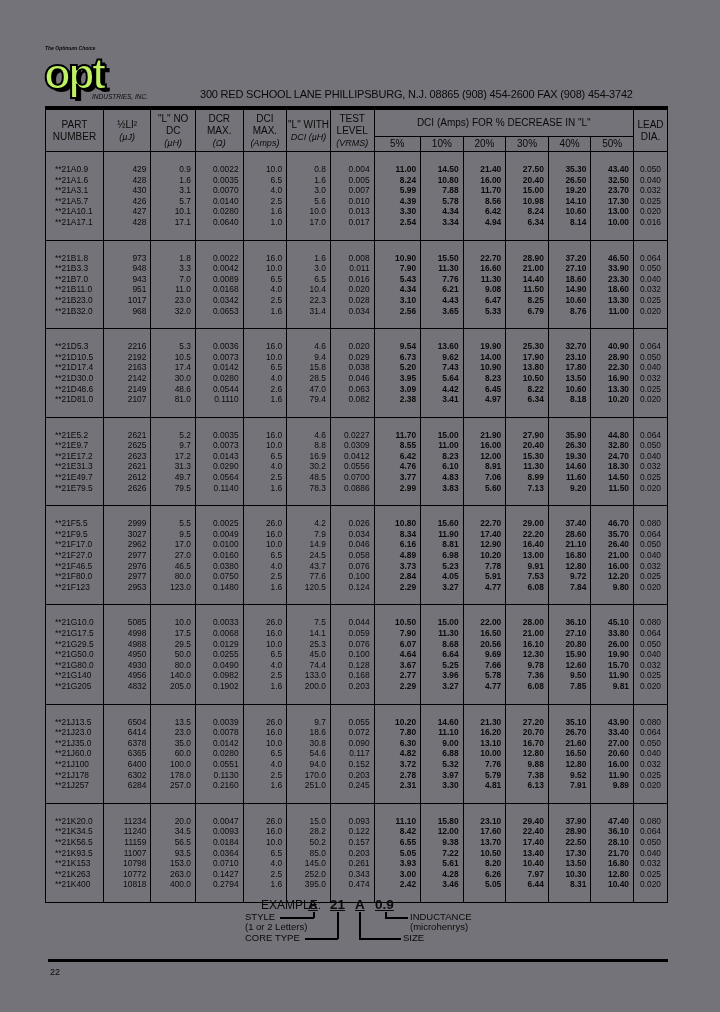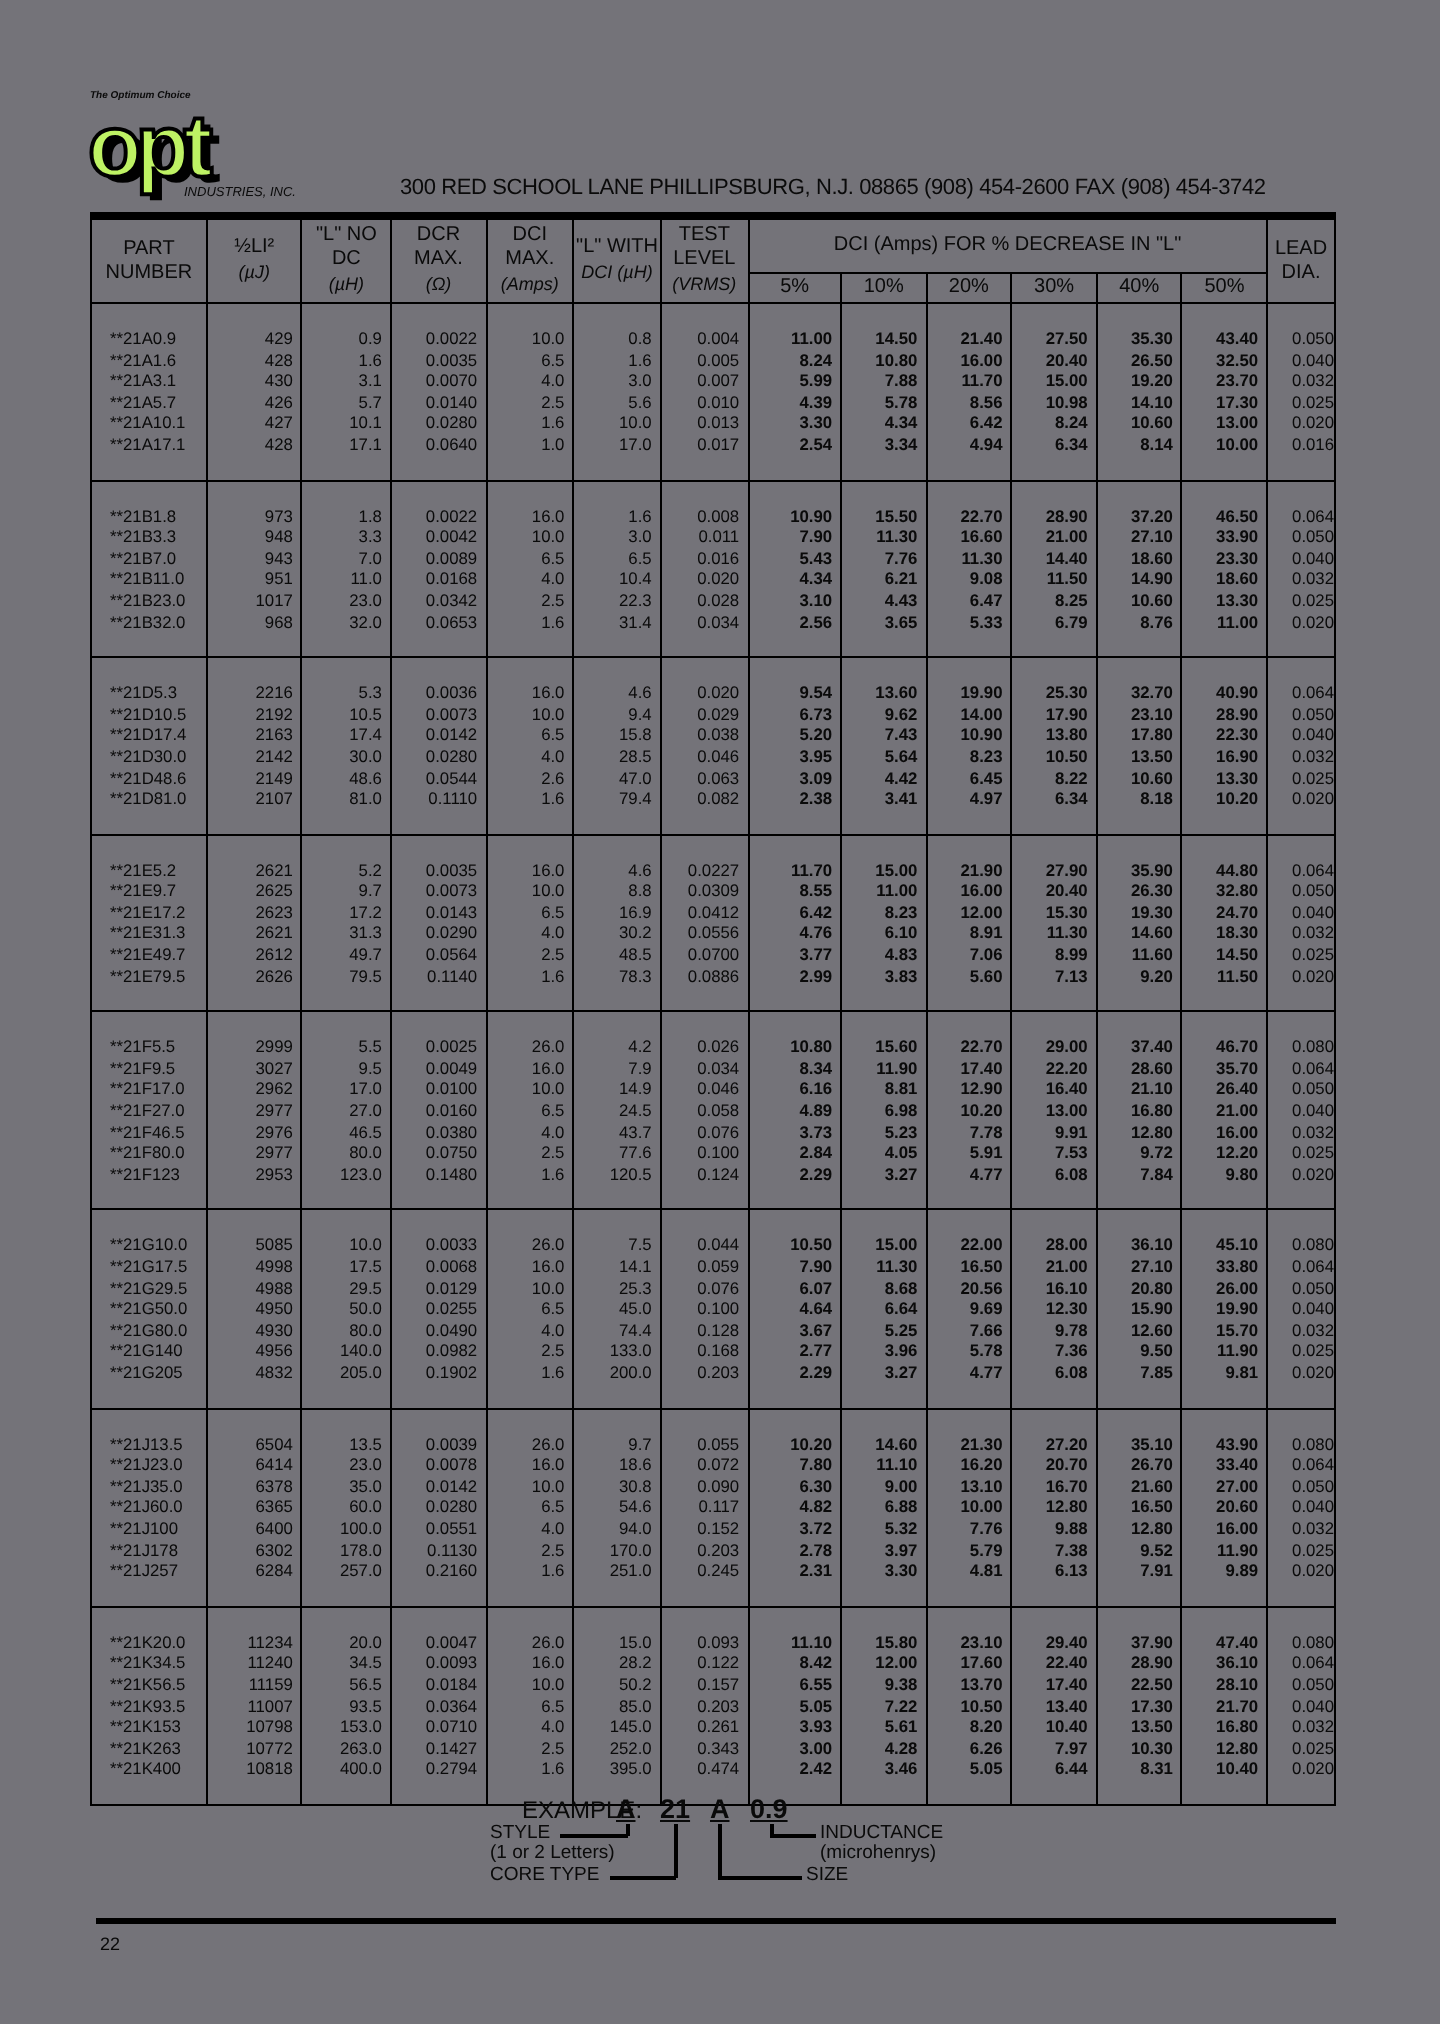--- a/index.html
+++ b/index.html
@@ -11,21 +11,21 @@
   .logo-word { position:absolute; left:44px; top:52px; font-family:"Liberation Sans", sans-serif; font-weight:bold; font-size:44px; letter-spacing:-3px; line-height:44px; color:#bef264;
     -webkit-text-stroke:2px #000; text-shadow:4px 3px 0 #000; }
   .logo-sub { position:absolute; left:92px; top:93px; font-size:6.5px; font-style:italic; }
   .address { position:absolute; left:200px; top:88px; font-size:11px; letter-spacing:-0.2px; white-space:nowrap; }
   .topbar { position:absolute; left:45px; top:106px; width:623px; height:4px; background:#000; }
   table.spec { position:absolute; left:45px; top:109px; width:623px; border-collapse:collapse; font-size:8.4px; }
   table.spec th { font-weight:normal; font-size:10px; line-height:12px; border:1.5px solid #000; padding:1px 0; text-align:center; vertical-align:middle; }
   table.spec th .unit { font-style:italic; font-size:9px; }
   table.spec td { padding:0 4px 0 0; text-align:right; height:10.6px; line-height:10.6px; border-left:1.5px solid #000; border-right:1.5px solid #000; white-space:nowrap; }
   table.spec td.pn { text-align:left; padding-left:9px; }
-  table.spec td.lead { text-align:right; padding:0; }
+  table.spec td.lead { text-align:center; padding:0; }
   table.spec td.dec { font-weight:bold; }
   table.spec tr.gap td { height:12px; }
   table.spec tr.sep td { height:0; border-top:1.5px solid #000; padding:0; line-height:0; }
   .order { position:absolute; left:200px; top:878px; width:320px; height:70px; }
   .order-title { position:absolute; left:36px; top:0; font-weight:bold; font-size:12.5px; white-space:nowrap; }
   .ex-label { position:absolute; left:61px; top:20px; font-size:12px; }
   .ex-part { position:absolute; top:19px; font-weight:bold; font-size:13.5px; text-decoration:underline; }
   .lbl { position:absolute; font-size:9.5px; line-height:10px; white-space:nowrap;text-align:right; }
   .ln { position:absolute; background:#000; }
   .bottombar { position:absolute; left:48px; top:959px; width:620px; height:3px; background:#000; }

